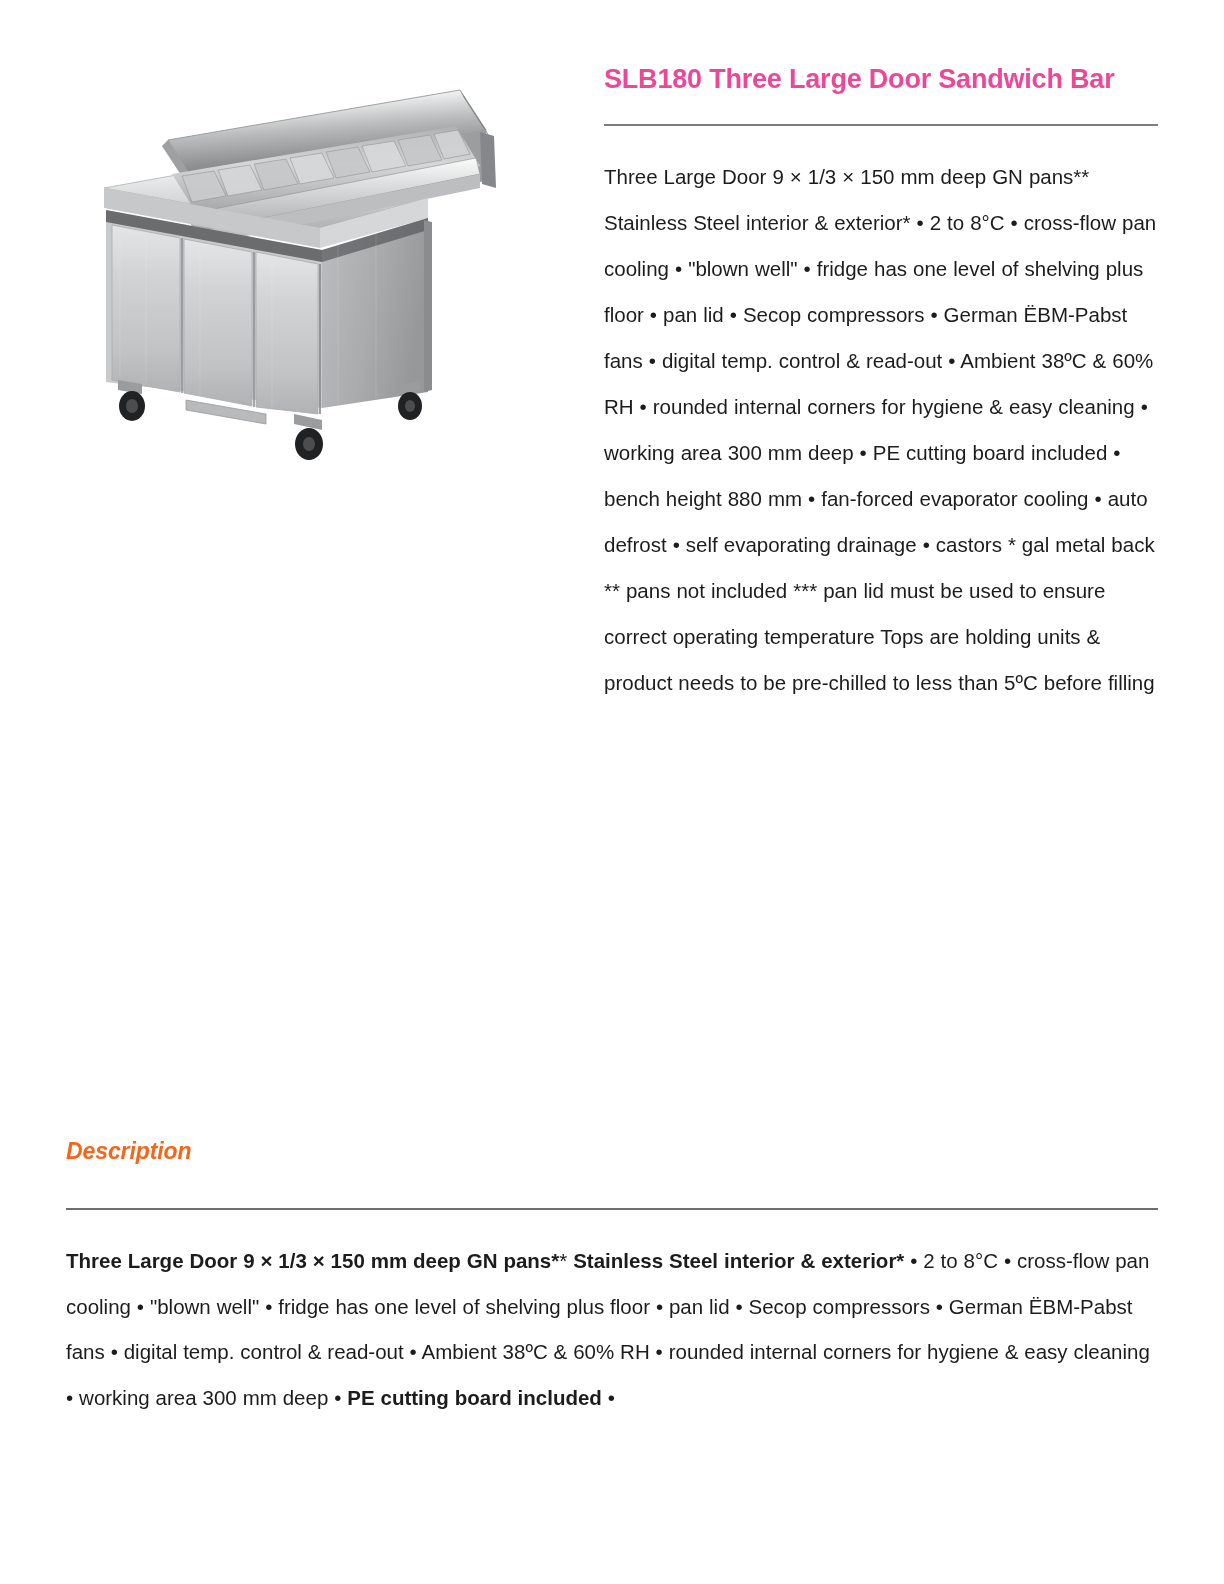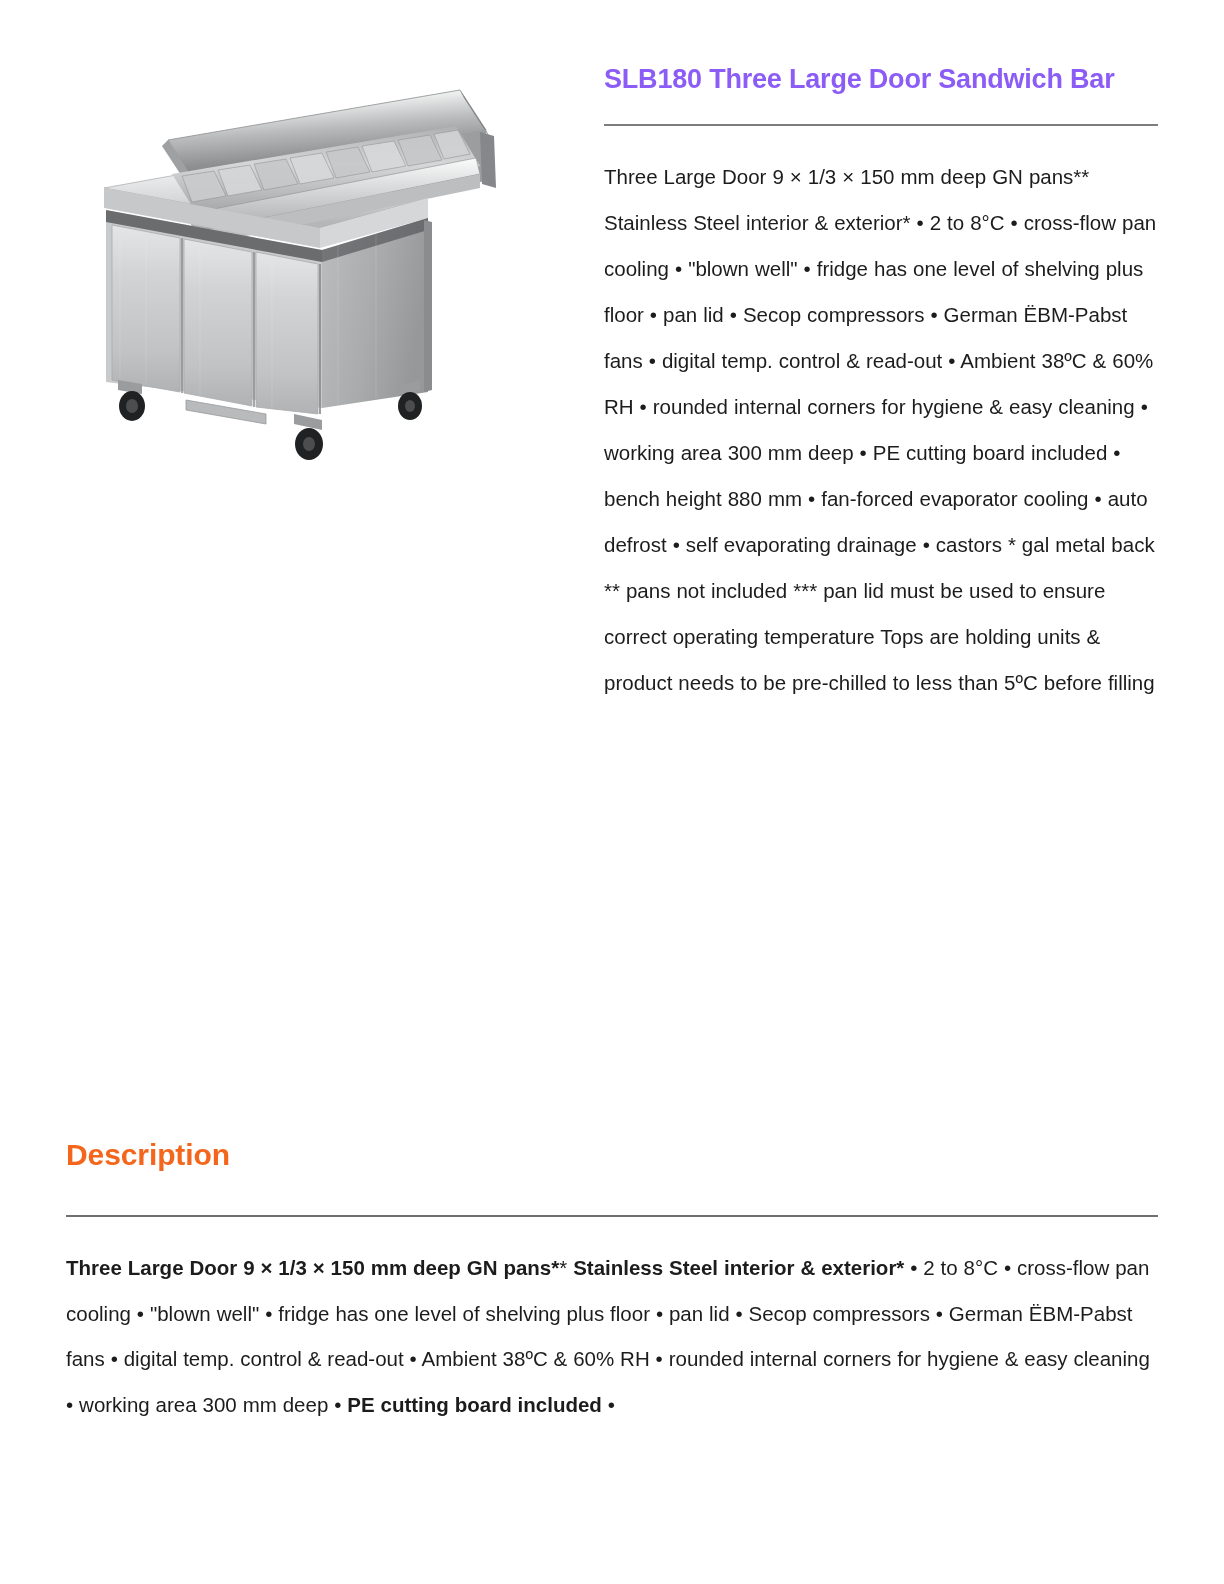--- a/index.html
+++ b/index.html
@@ -53,21 +53,21 @@
   }
   .product-figure svg { display: block; }
 
   
   .product-title {
     font-size: 27px;
     font-weight: bold;
     line-height: 1.33;
     letter-spacing: -0.2px;
     margin: 0;
-    color: #8b5cf6;
+    color: #ec4899;
   }
 
   .rule {
     height: 0;
     border: 0;
     border-top: 2px solid #7d7d7d;
     margin: 26px 0 0 0;
   }
 
   .short-desc {
@@ -80,25 +80,26 @@
 
   
   .description-section {
     position: absolute;
     left: 66px;
     right: 66px;
     top: 1138px;
   }
 
   .section-heading {
-    font-size: 30px;
+    font-size: 23px;
     font-weight: bold;
     color: #f4661b;
     margin: 0;
     letter-spacing: -0.1px;
+    font-style: italic;
   }
 
   .section-rule {
     height: 0;
     border: 0;
     border-top: 2px solid #6f6f6f;
     margin: 43px 0 0 0;
   }
 
   .long-desc {

